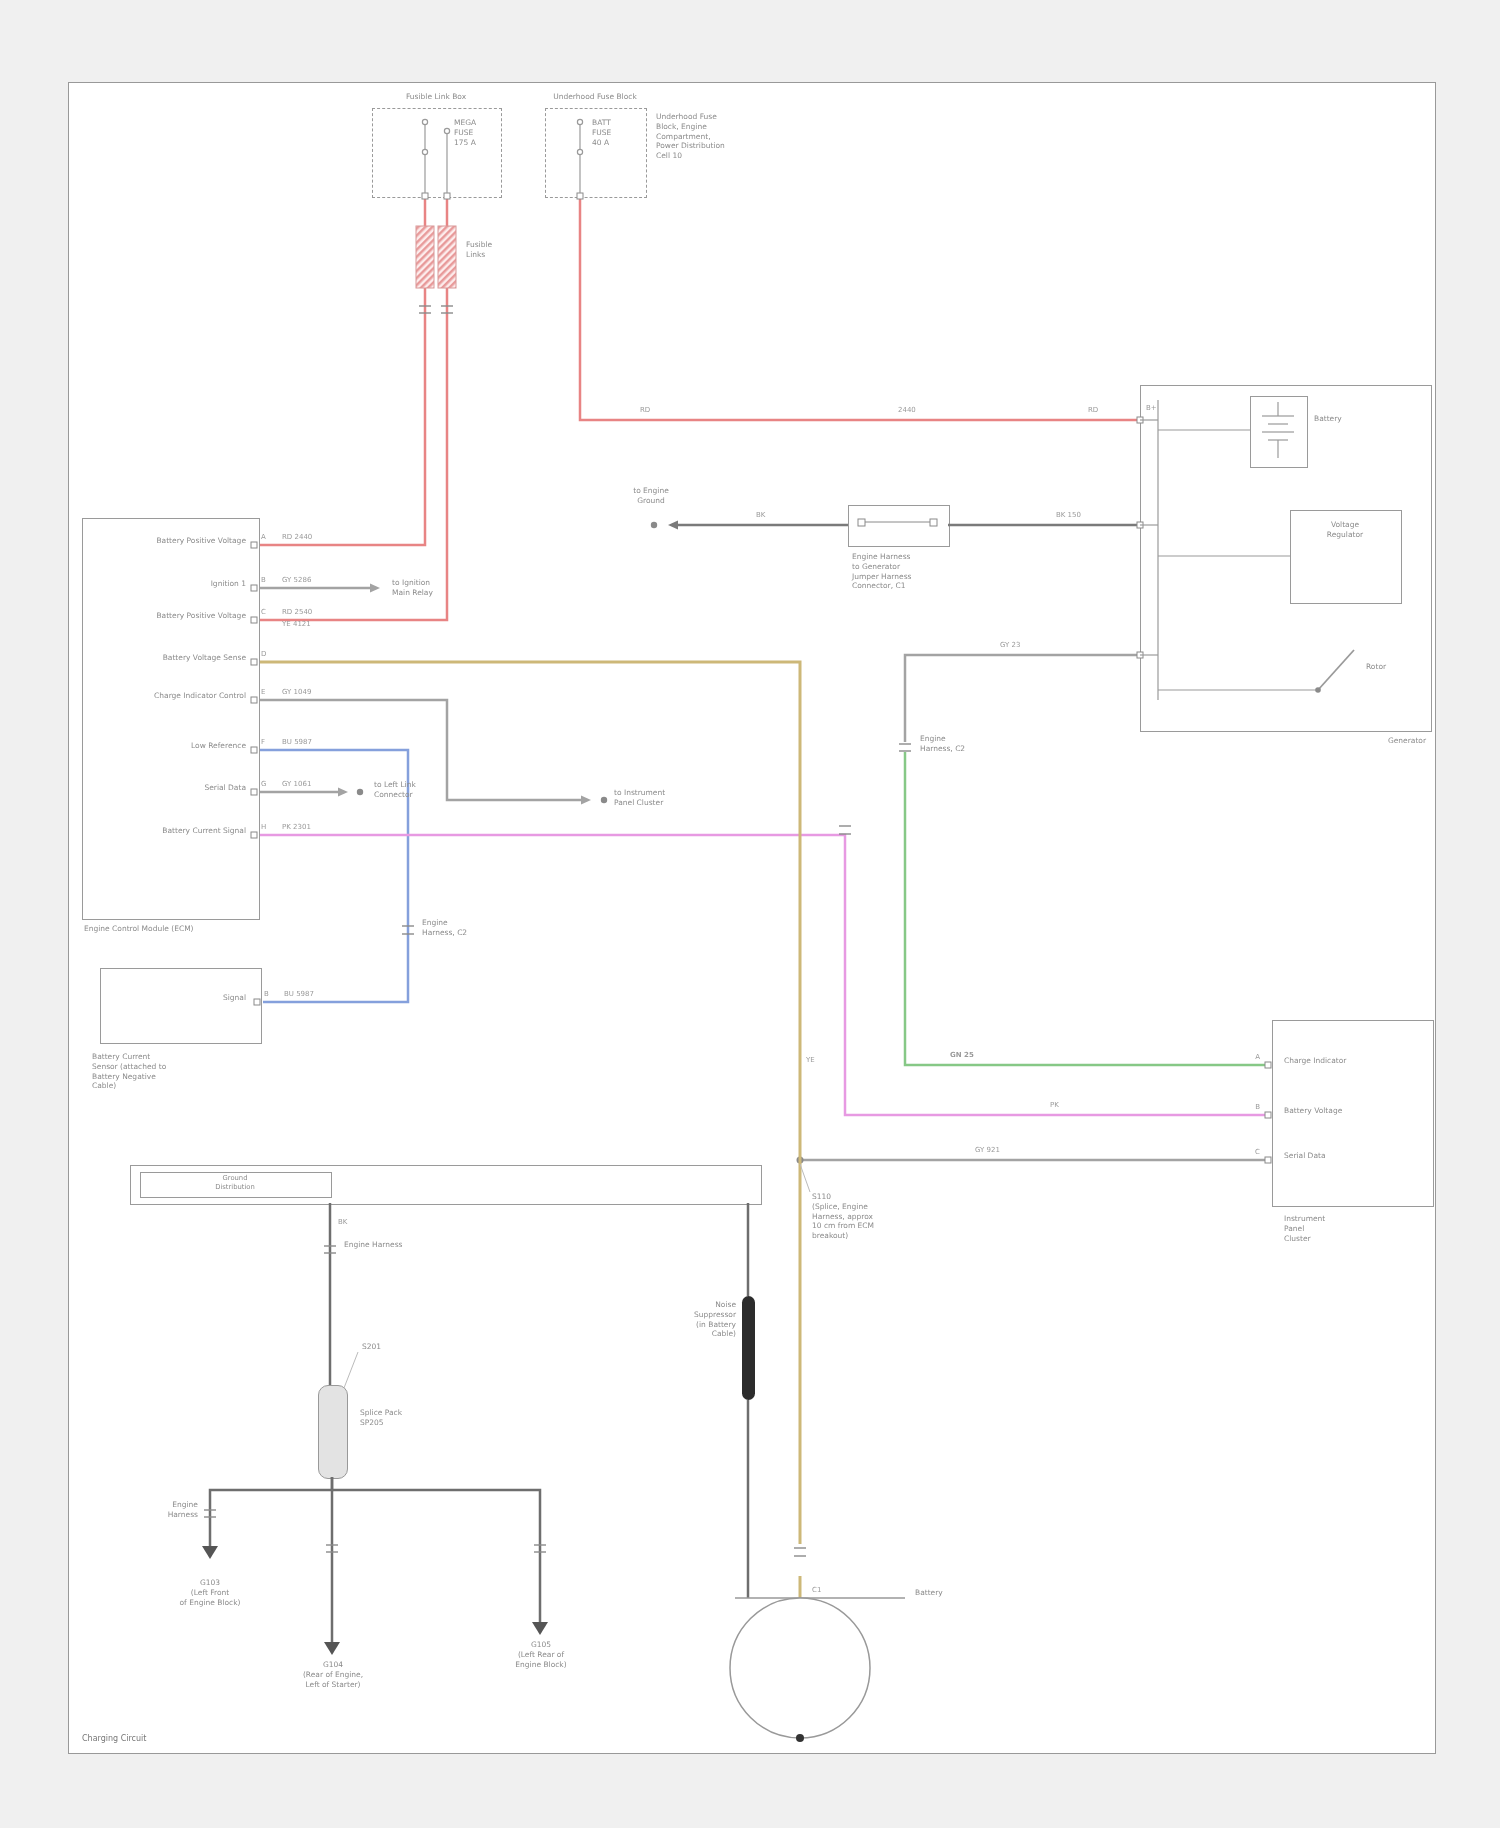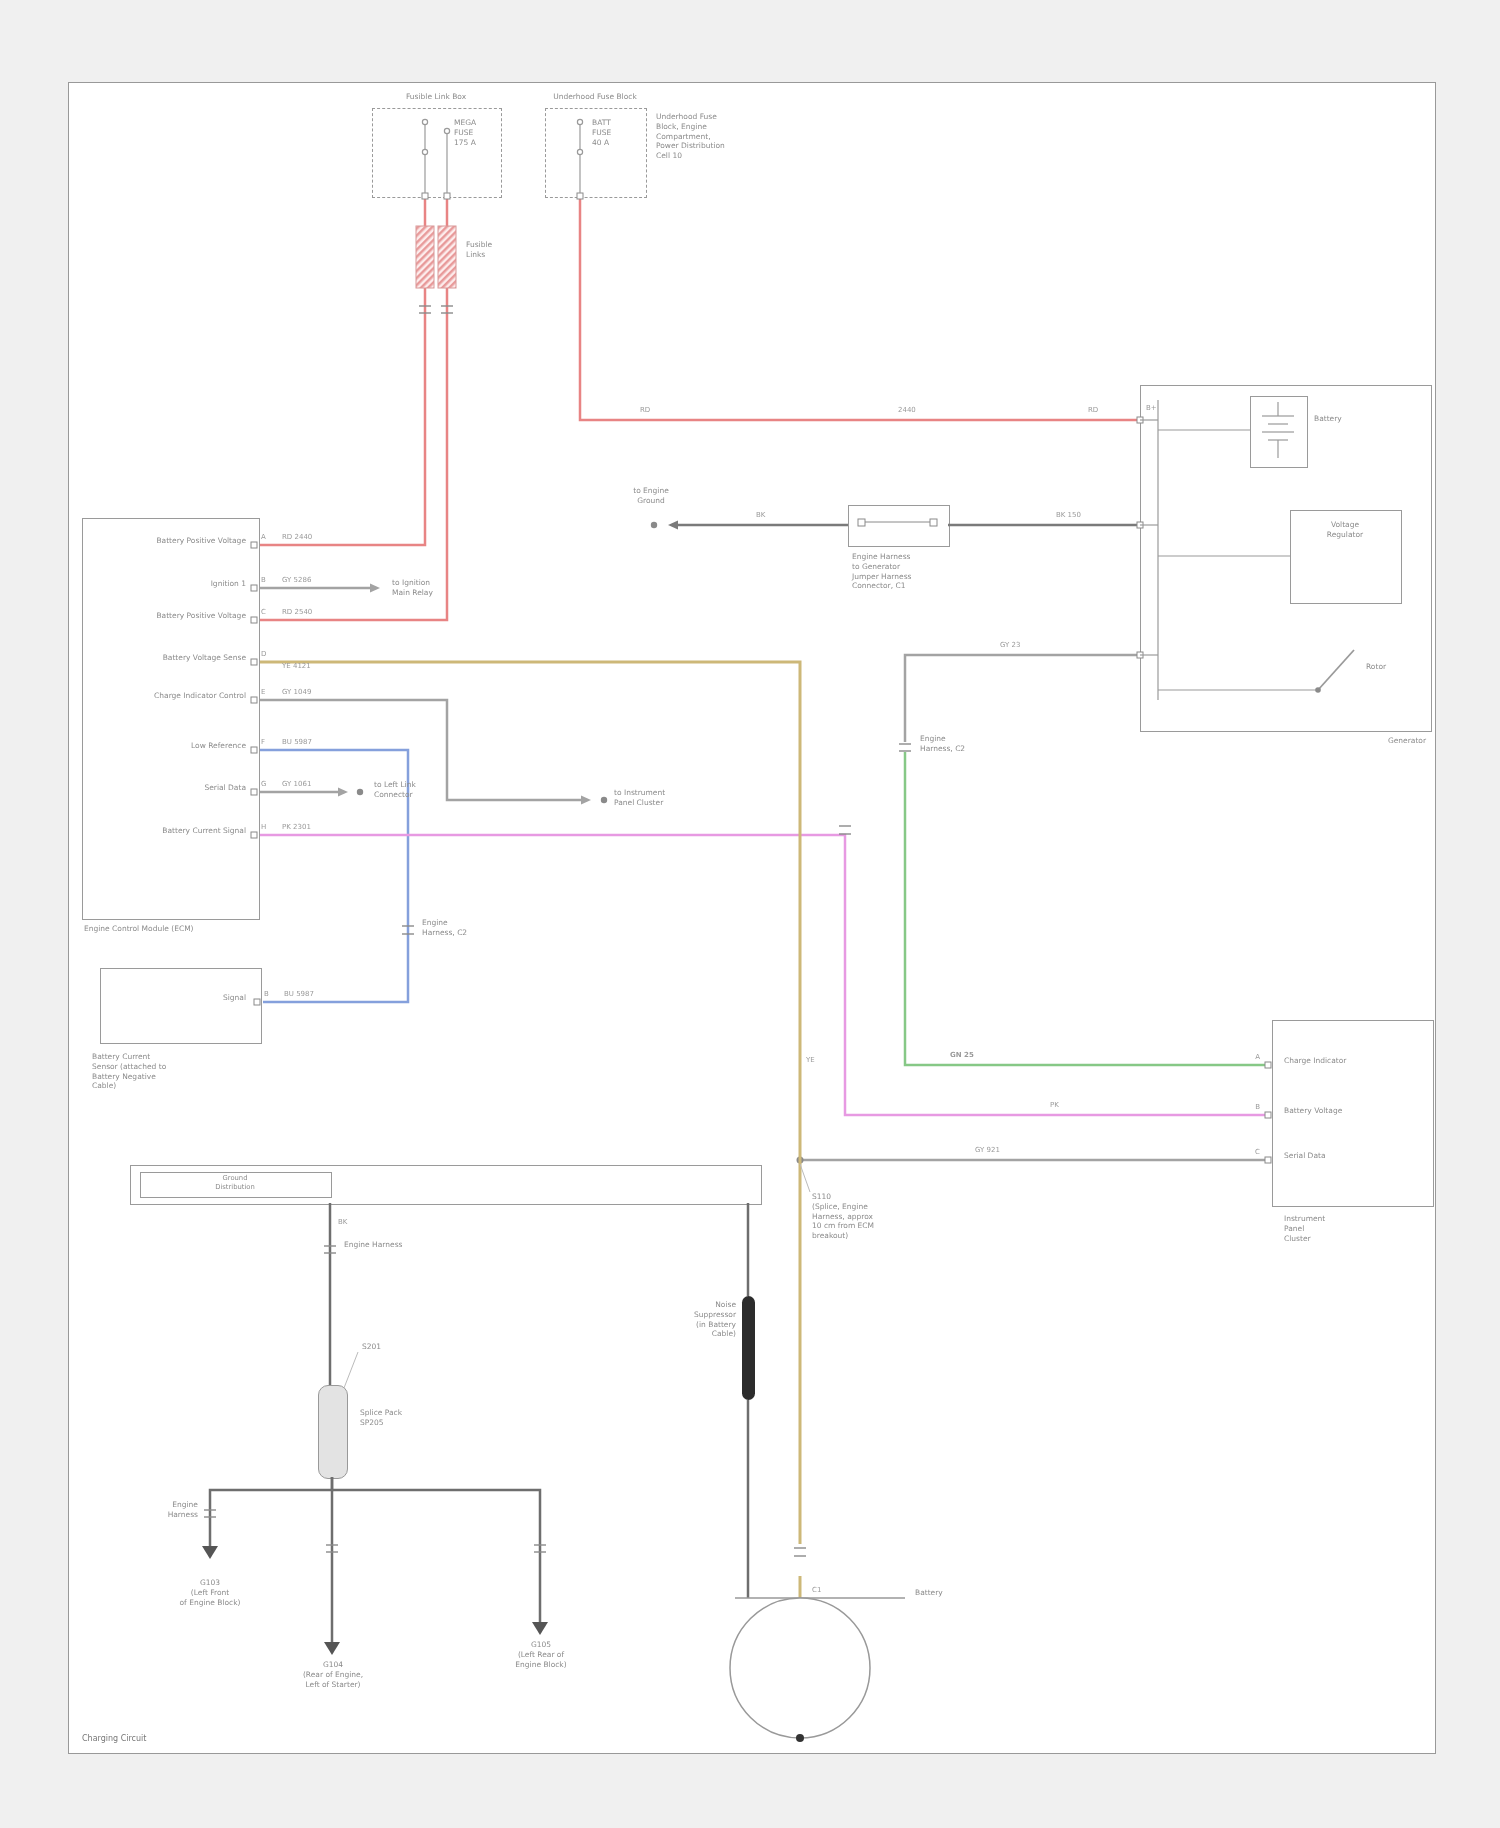--- a/index.html
+++ b/index.html
@@ -230,21 +230,21 @@
   <div class="lbl tag" style="left:261px;top:608px;">C</div>
   <div class="lbl tag" style="left:261px;top:650px;">D</div>
   <div class="lbl tag" style="left:261px;top:688px;">E</div>
   <div class="lbl tag" style="left:261px;top:738px;">F</div>
   <div class="lbl tag" style="left:261px;top:780px;">G</div>
   <div class="lbl tag" style="left:261px;top:823px;">H</div>
 
   <div class="lbl tag" style="left:282px;top:533px;">RD 2440</div>
   <div class="lbl tag" style="left:282px;top:576px;">GY 5286</div>
   <div class="lbl tag" style="left:282px;top:608px;">RD 2540</div>
-  <div class="lbl tag" style="left:282px;top:662px;">YE 4121</div>
+  <div class="lbl tag" style="left:282px;top:620px;">YE 4121</div>
   <div class="lbl tag" style="left:282px;top:688px;">GY 1049</div>
   <div class="lbl tag" style="left:282px;top:738px;">BU 5987</div>
   <div class="lbl tag" style="left:282px;top:780px;">GY 1061</div>
   <div class="lbl tag" style="left:282px;top:823px;">PK 2301</div>
 
   <div class="lbl" style="left:84px;top:924px;width:300px;">Engine Control Module (ECM)</div>
   <div class="lbl" style="left:392px;top:578px;">to Ignition
 Main Relay</div>
   <div class="lbl" style="left:614px;top:788px;">to Instrument
 Panel Cluster</div>

